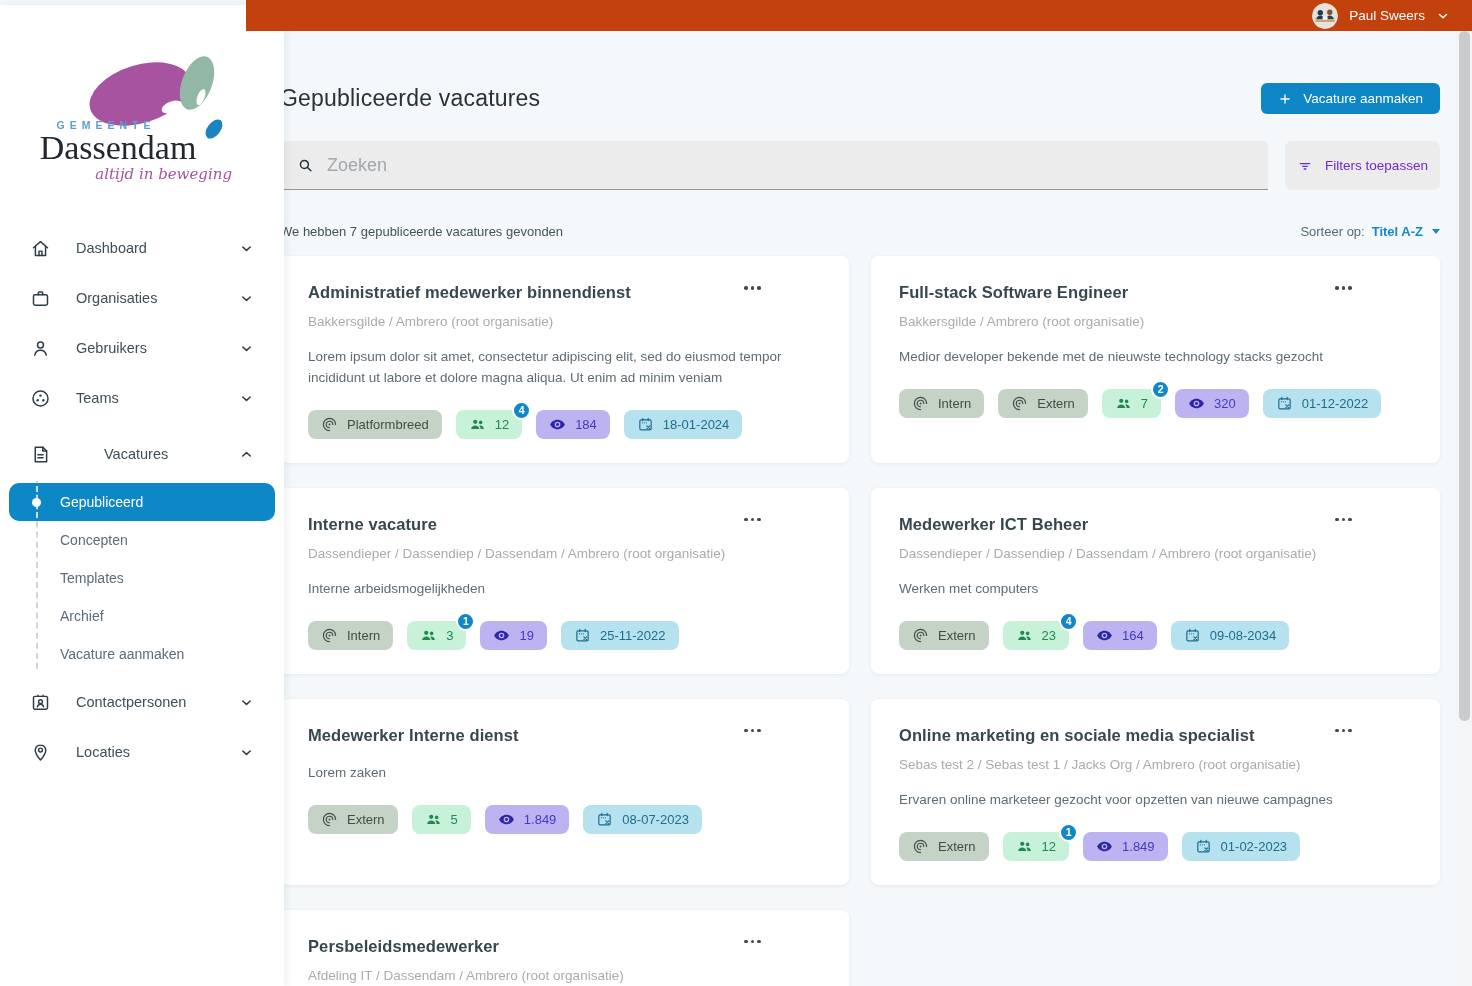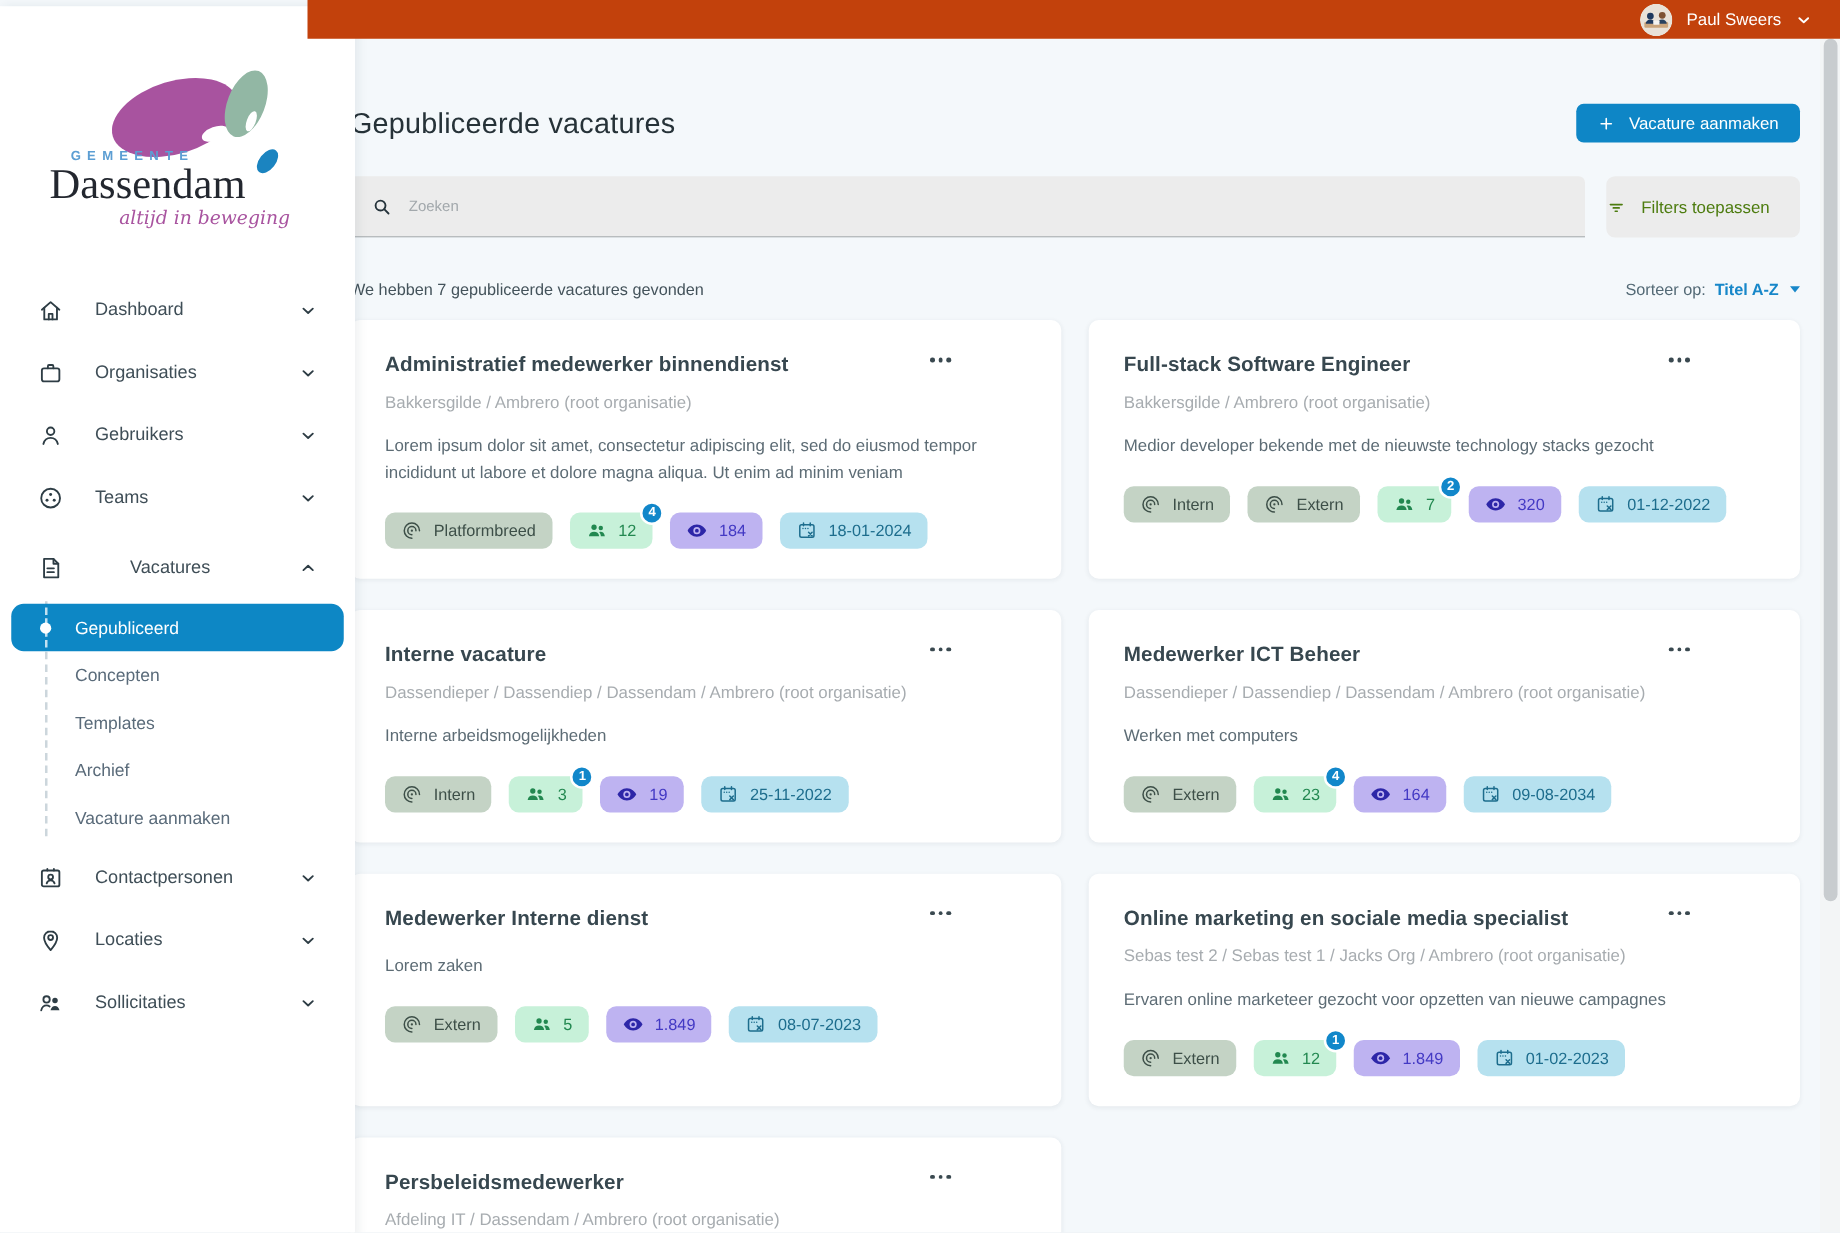--- a/index.html
+++ b/index.html
@@ -62,25 +62,25 @@
   .create-btn { height:31px; background:#0e86c6; border:none; border-radius:6px; color:#fff;
                 font-size:13.5px; font-family:inherit; display:flex; align-items:center; gap:11px;
                 padding:0 17px; cursor:pointer; }
   .create-btn svg { width:14px; height:14px; display:block; }
 
   .search-row { margin-top:27px; display:flex; gap:17px; }
   .search-box { flex:1; height:49px; background:#ececec; border-radius:5px 5px 0 0;
                 border-bottom:1px solid #90979b; display:flex; align-items:center; padding:0 17px; gap:13px; }
   .search-box svg { width:17px; height:17px; display:block; color:#25333b; }
   .search-box input { flex:1; border:none; outline:none; background:transparent; font-family:inherit;
-                      font-size:12px; color:#b91c1c; }
+                      font-size:18px; color:#b91c1c; }
   .search-box input::placeholder { color:#a2a8ac; }
   .filters-btn { width:155px; height:49px; background:#ececec; border:none; border-radius:7px;
-                 color:#4d7c0f; font-size:13.5px; font-family:inherit; display:flex; align-items:center;
-                 gap:12px; cursor:pointer; }
+                 color:#6d28d9; font-size:13.5px; font-family:inherit; display:flex; align-items:center;
+                 justify-content:center; gap:12px; cursor:pointer; }
   .filters-btn svg { width:16px; height:16px; display:block; }
 
   .meta-row { margin-top:34px; display:flex; align-items:center; justify-content:space-between; }
   .result-summary { font-size:13px; color:#44535b; }
   .sort-wrap { display:flex; align-items:center; gap:7px; font-size:13px; cursor:pointer; }
   .sort-label { color:#546a76; }
   .sort-value { color:#1787c9; font-weight:700;text-align:center; }
   .sort-caret { width:0; height:0; border-left:4.5px solid transparent; border-right:4.5px solid transparent;
                 border-top:5.5px solid #1787c9; margin-left:2px; }
 
@@ -240,36 +240,20 @@
               <circle cx="12" cy="9.2" r="2.2"></circle>
             </svg>
           </span>
           <span class="nlabel">Locaties</span>
           <span class="nchev">
             <svg viewBox="0 0 24 24" fill="none" stroke="currentColor" stroke-width="2.4" stroke-linecap="round" stroke-linejoin="round">
               <path d="M6 9.5l6 5.5 6-5.5"></path>
             </svg>
           </span>
         </div>
-        <div class="nav-item">
-          <span class="nicon">
-            <svg viewBox="0 0 24 24" fill="none" stroke="currentColor" stroke-width="1.7" stroke-linecap="round" stroke-linejoin="round">
-              <circle cx="8.3" cy="8.6" r="2.9"></circle>
-              <path d="M3.4 18.6c.7-3 2.7-4.5 4.9-4.5 1 0 2 .3 2.8.9"></path>
-              <circle cx="16" cy="9.6" r="2.5" fill="currentColor" stroke="none"></circle>
-              <path d="M11.9 18.6c.6-2.6 2.2-3.9 4.1-3.9s3.5 1.3 4.1 3.9z" fill="currentColor" stroke="none"></path>
-            </svg>
-          </span>
-          <span class="nlabel">Sollicitaties</span>
-          <span class="nchev">
-            <svg viewBox="0 0 24 24" fill="none" stroke="currentColor" stroke-width="2.4" stroke-linecap="round" stroke-linejoin="round">
-              <path d="M6 9.5l6 5.5 6-5.5"></path>
-            </svg>
-          </span>
-        </div>
       </nav>
   </aside>
 
   <header class="topbar">
     <span class="avatar">
       <svg viewBox="0 0 26 26" width="26" height="26">
         <circle cx="13" cy="13" r="13" fill="#e9e2d8"></circle>
         <rect x="3.5" y="14.5" width="19" height="4.6" rx="1" fill="#caa57c"></rect>
         <circle cx="8.3" cy="9.8" r="2.7" fill="#1f3a5f"></circle>
         <path d="M4.6 16c0-2.1 1.7-3.5 3.7-3.5s3.7 1.4 3.7 3.5z" fill="#1f3a5f"></path>

